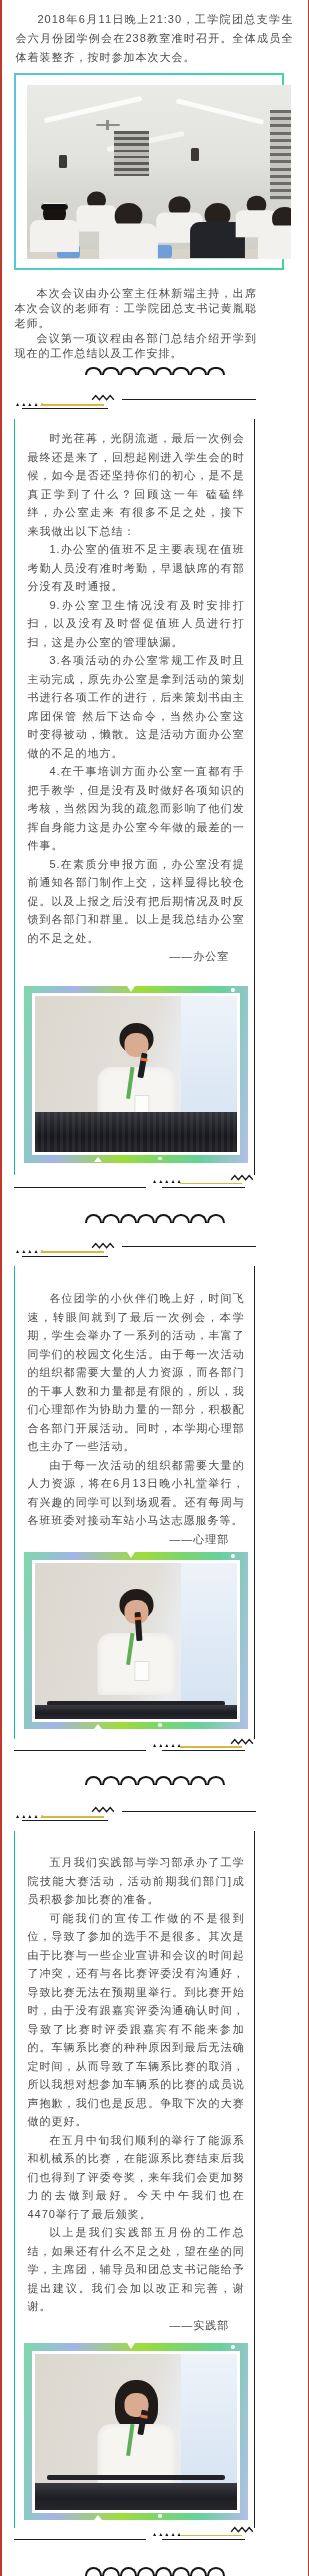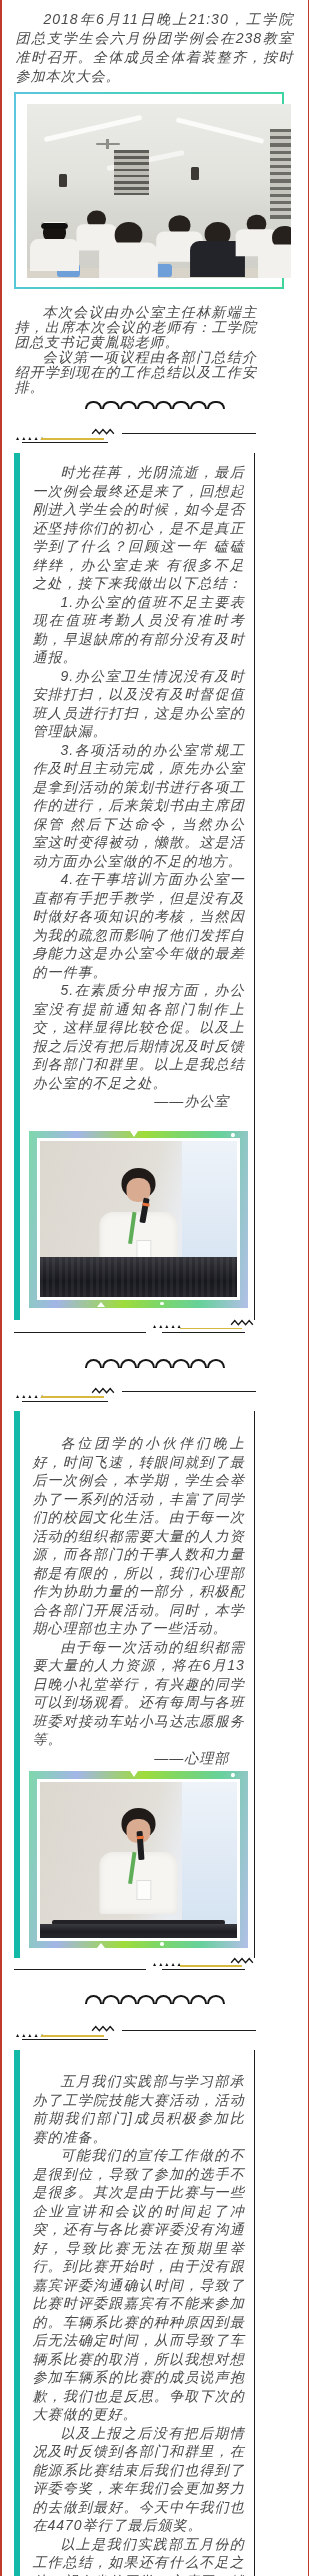--- a/index.html
+++ b/index.html
@@ -4,21 +4,21 @@
 <style>
   html,body{margin:0;padding:0;background:#ffffff;}
   #page{
     position:relative;width:309px;height:3939px;margin:0 auto;background:#fff;
     overflow:hidden;font-family:"Liberation Sans",sans-serif;color:#464646;
   }
   .edge{position:absolute;top:0;bottom:0;width:1.5px;background:#bt;z-index:9;background:#bf3a2b;}
   .edge.left{left:0}
   .edge.right{right:0}
 
-  p{margin:0;font-size:14px;line-height:18.5px;letter-spacing:1px;text-align:justify;color:#4a4a4a;font-style:italic;}
+  p{margin:0;font-size:11px;line-height:18.5px;letter-spacing:1px;text-align:justify;color:#4a4a4a;}
   .indent{text-indent:2em;}
   .intro{margin:10.3px 15.5px 0;line-height:19px;}
   .host{margin:0 52px 0 14.4px;line-height:15px;}
   .host.first{margin-top:15.5px;}
 
   
   .tframe{position:relative;margin:6.2px 18px 0 14.4px;height:197px;}
   .trect{position:absolute;left:0;top:0;right:7.2px;bottom:0;
          border:2.6px solid #43d0a0;
          border-image:linear-gradient(100deg,#5cc5de 0%,#49cfc0 40%,#3fd49b 100%) 1;}
@@ -65,21 +65,21 @@
   .deco-top .gold{left:27px;top:6.7px;width:63px;}
   .deco-top .blk{left:8.2px;top:10.8px;width:86px;}
   .deco-top .zig{left:77px;top:-4.1px;}
   .deco-top .long{left:108px;right:-0.5px;top:1.5px;}
   .deco-bottom .long{left:-0.5px;right:109px;top:11.3px;}
   .deco-bottom .tris{left:138px;top:4.1px;}
   .deco-bottom .gold{left:166px;top:7.2px;width:62px;}
   .deco-bottom .blk{left:148px;top:11.3px;width:83px;}
   .deco-bottom .zig{right:0;top:-2.1px;}
 
-  .qbody{border-left:6px solid #14b8a6;border-right:1px solid #1d1d1d;padding:10.3px 9.3px 12.4px 12.4px;}
+  .qbody{border-left:1px solid #14b8a6;border-right:1px solid #1d1d1d;padding:10.3px 9.3px 12.4px 12.4px;}
   .b1 .qbody{padding-top:10.3px;padding-bottom:12.4px}
   .b2 .qbody{padding-top:23px;padding-bottom:9.8px}
   .b3 .qbody{padding-top:22px;padding-bottom:7.2px}
   .sig{text-align:right;padding-right:15.5px;}
 
   
   .gframe{position:relative;margin:9.3px -3.1px 0;padding:7.7px;
     background:linear-gradient(97deg,#7ed8ab 0%,#a2b5e7 20%,#9edc3a 48%,#7fd766 62%,#66d19b 80%,#b3bfe9 100%);}
   .b1 .gframe{margin-top:19.6px}.b2 .gframe{margin-top:3.6px}.b3 .gframe{margin-top:8.8px}
   .gphoto{position:relative;height:156px;border:3.6px solid #fff;overflow:hidden;}
@@ -306,21 +306,21 @@
       <span class="gold"></span>
       <span class="blk"></span>
       <span class="zig"><svg width="25" height="9.3" viewBox="0 0 48 18">
             <polyline points="2,13 9,5 16,13 23,5 30,13 37,5 44,13" fill="none" stroke="#1a1a1a" stroke-width="2.6"></polyline>
           </svg></span>
       <span class="long"></span>
     </div>
     <div class="qbody">
       <p class="indent">五月我们实践部与学习部承办了工学院技能大赛活动，活动前期我们部门]成员积极参加比赛的准备。</p>
       <p class="indent">可能我们的宣传工作做的不是很到位，导致了参加的选手不是很多。其次是由于比赛与一些企业宣讲和会议的时间起了冲突，还有与各比赛评委没有沟通好，导致比赛无法在预期里举行。到比赛开始时，由于没有跟嘉宾评委沟通确认时间，导致了比赛时评委跟嘉宾有不能来参加的。车辆系比赛的种种原因到最后无法确定时间，从而导致了车辆系比赛的取消，所以我想对想参加车辆系的比赛的成员说声抱歉，我们也是反思。争取下次的大赛做的更好。</p>
-      <p class="indent">以及上报之后没有把后期情况及时反馈到各部门和群里，在能源系比赛结束后我们也得到了评委夸奖，来年我们会更加努力的去做到最好。今天中午我们也在4470举行了最后颁奖。</p>
+      <p class="indent">在五月中旬我们顺利的举行了能源系和机械系的比赛，在能源系比赛结束后我们也得到了评委夸奖，来年我们会更加努力的去做到最好。今天中午我们也在4470举行了最后颁奖。</p>
       <p class="indent">以上是我们实践部五月份的工作总结，如果还有什么不足之处，望在坐的同学，主席团，辅导员和团总支书记能给予提出建议。我们会加以改正和完善，谢谢。</p>
       <p class="sig">——实践部</p>
       <div class="gframe">
         <div class="cf t cf1"></div>
         <div class="cf d cf2"></div>
         <div class="cf tu cf5"></div>
         <div class="cf d cf6"></div>
         <div class="gphoto scene female v4">
           <div class="screen"></div>
           <div class="person">

